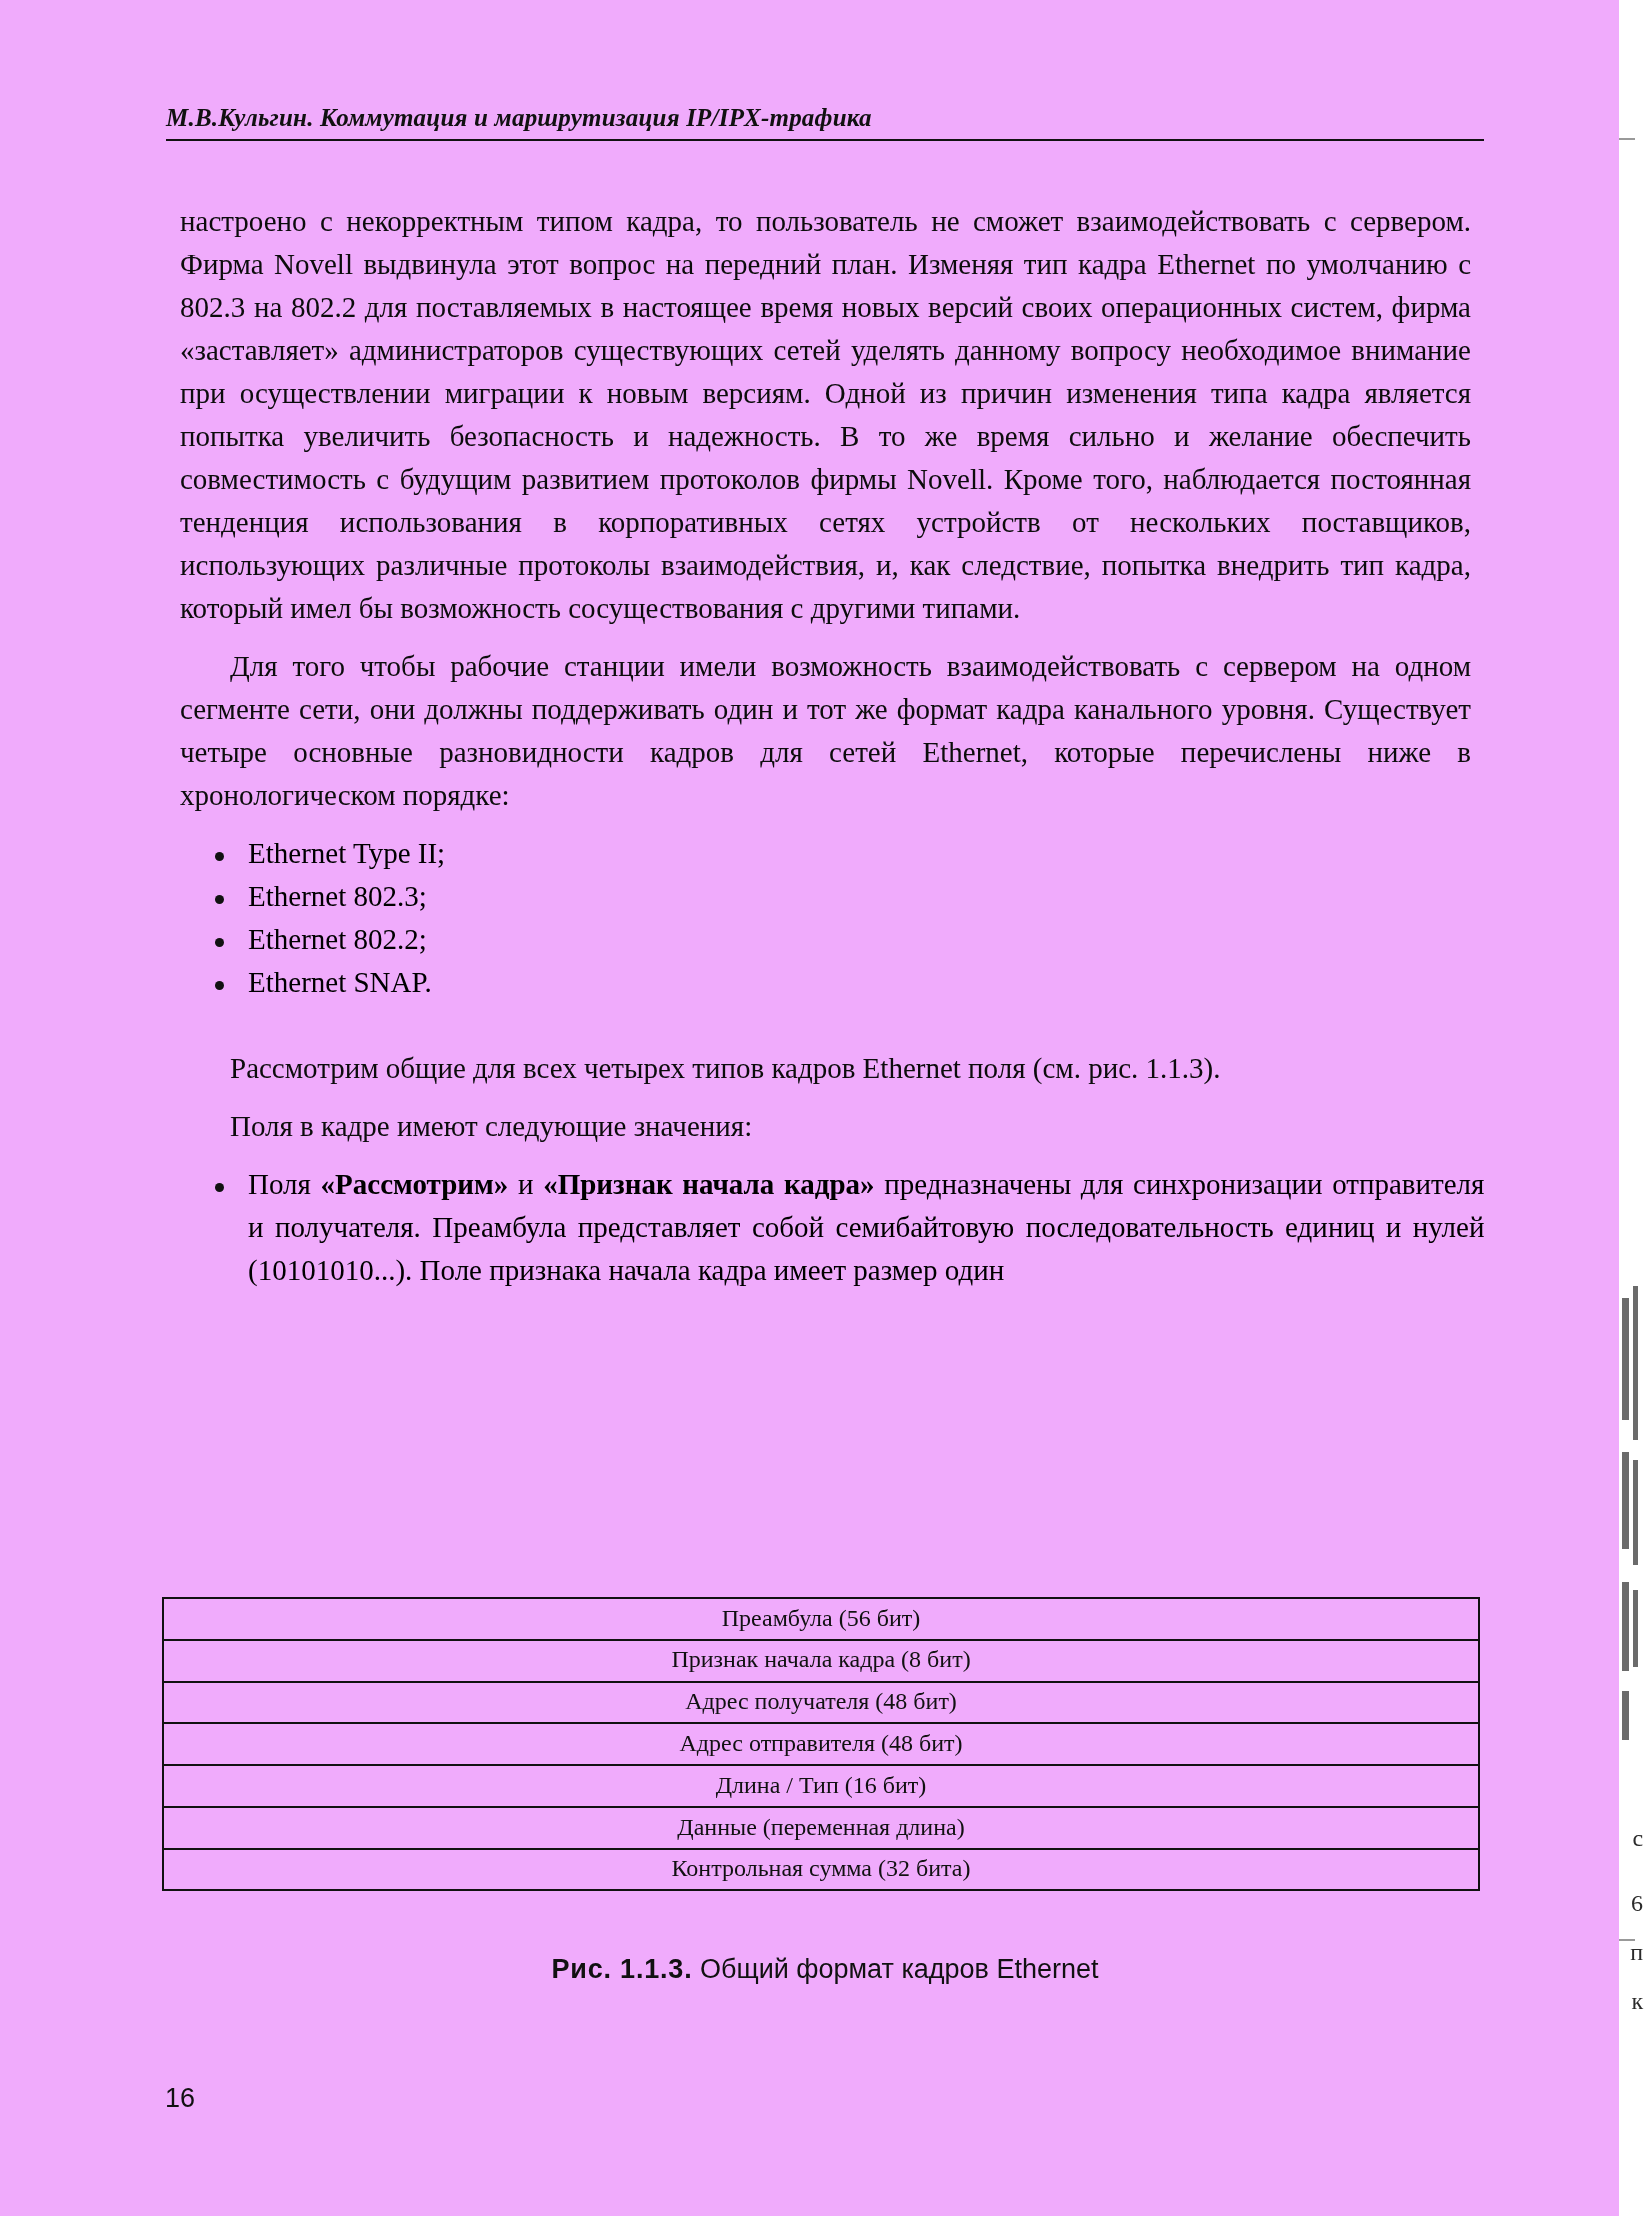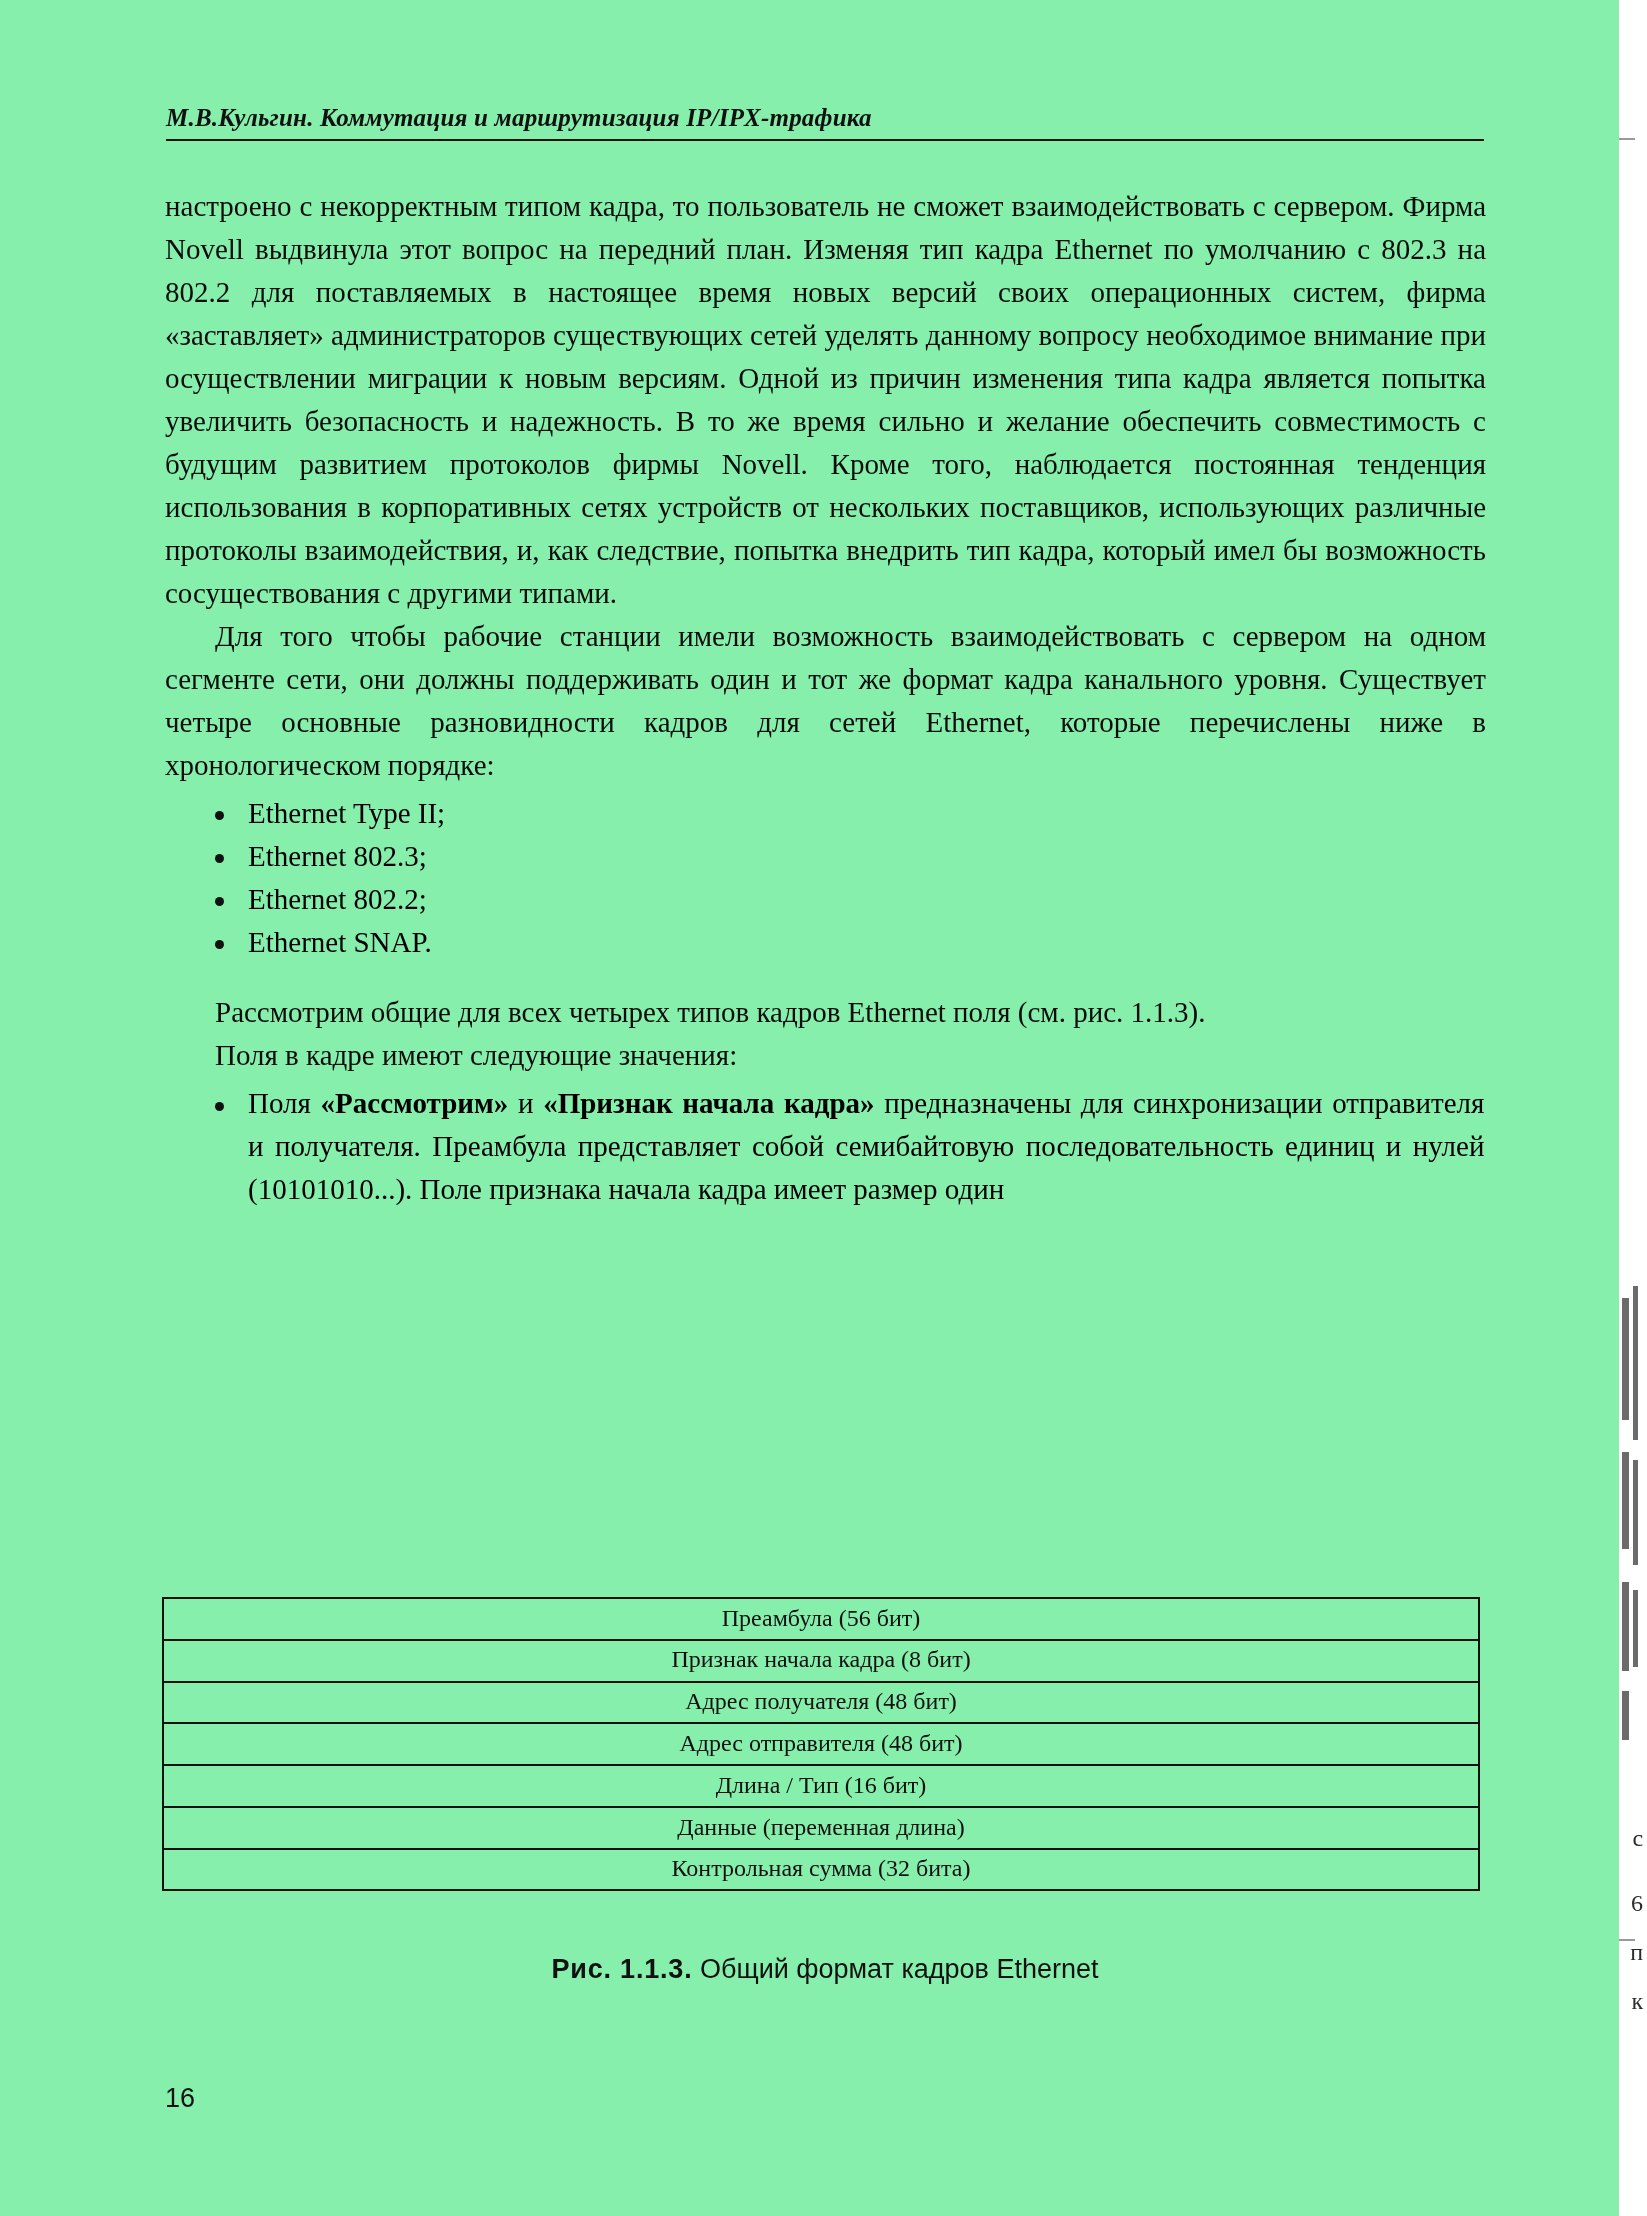--- a/index.html
+++ b/index.html
@@ -13,21 +13,21 @@
     font-family: "Liberation Serif", serif;
     color: #000000;
     position: relative;
     overflow: hidden;
   }
   .page {
     position: absolute;
     left: 0; top: 0;
     width: 1648px;
     height: 2216px;
-    background: #86efac;
+    background: #f0abfc;
   }
   .header {
     position: absolute;
     left: 166px;
     top: 104px;
     width: 1314px;
   }
   .header-title {
     font-family: "Liberation Serif", serif;
     font-style: italic;
@@ -42,21 +42,21 @@
     border-bottom: 2.4px solid #111;
     width: 1318px;
   }
   .content {
     position: absolute;
     left: 165px;
     top: 185px;
     width: 1321px;
   }
   p.body-par {
-    margin: 0;
+    margin: 15px;
     font-size: 29px;
     line-height: 43px;
     text-align: justify;
     text-justify: inter-word;
     color: #0c0c0c;
     font-family: "Liberation Serif", serif;
   }
   p.indent {
     text-indent: 50px;
   }

